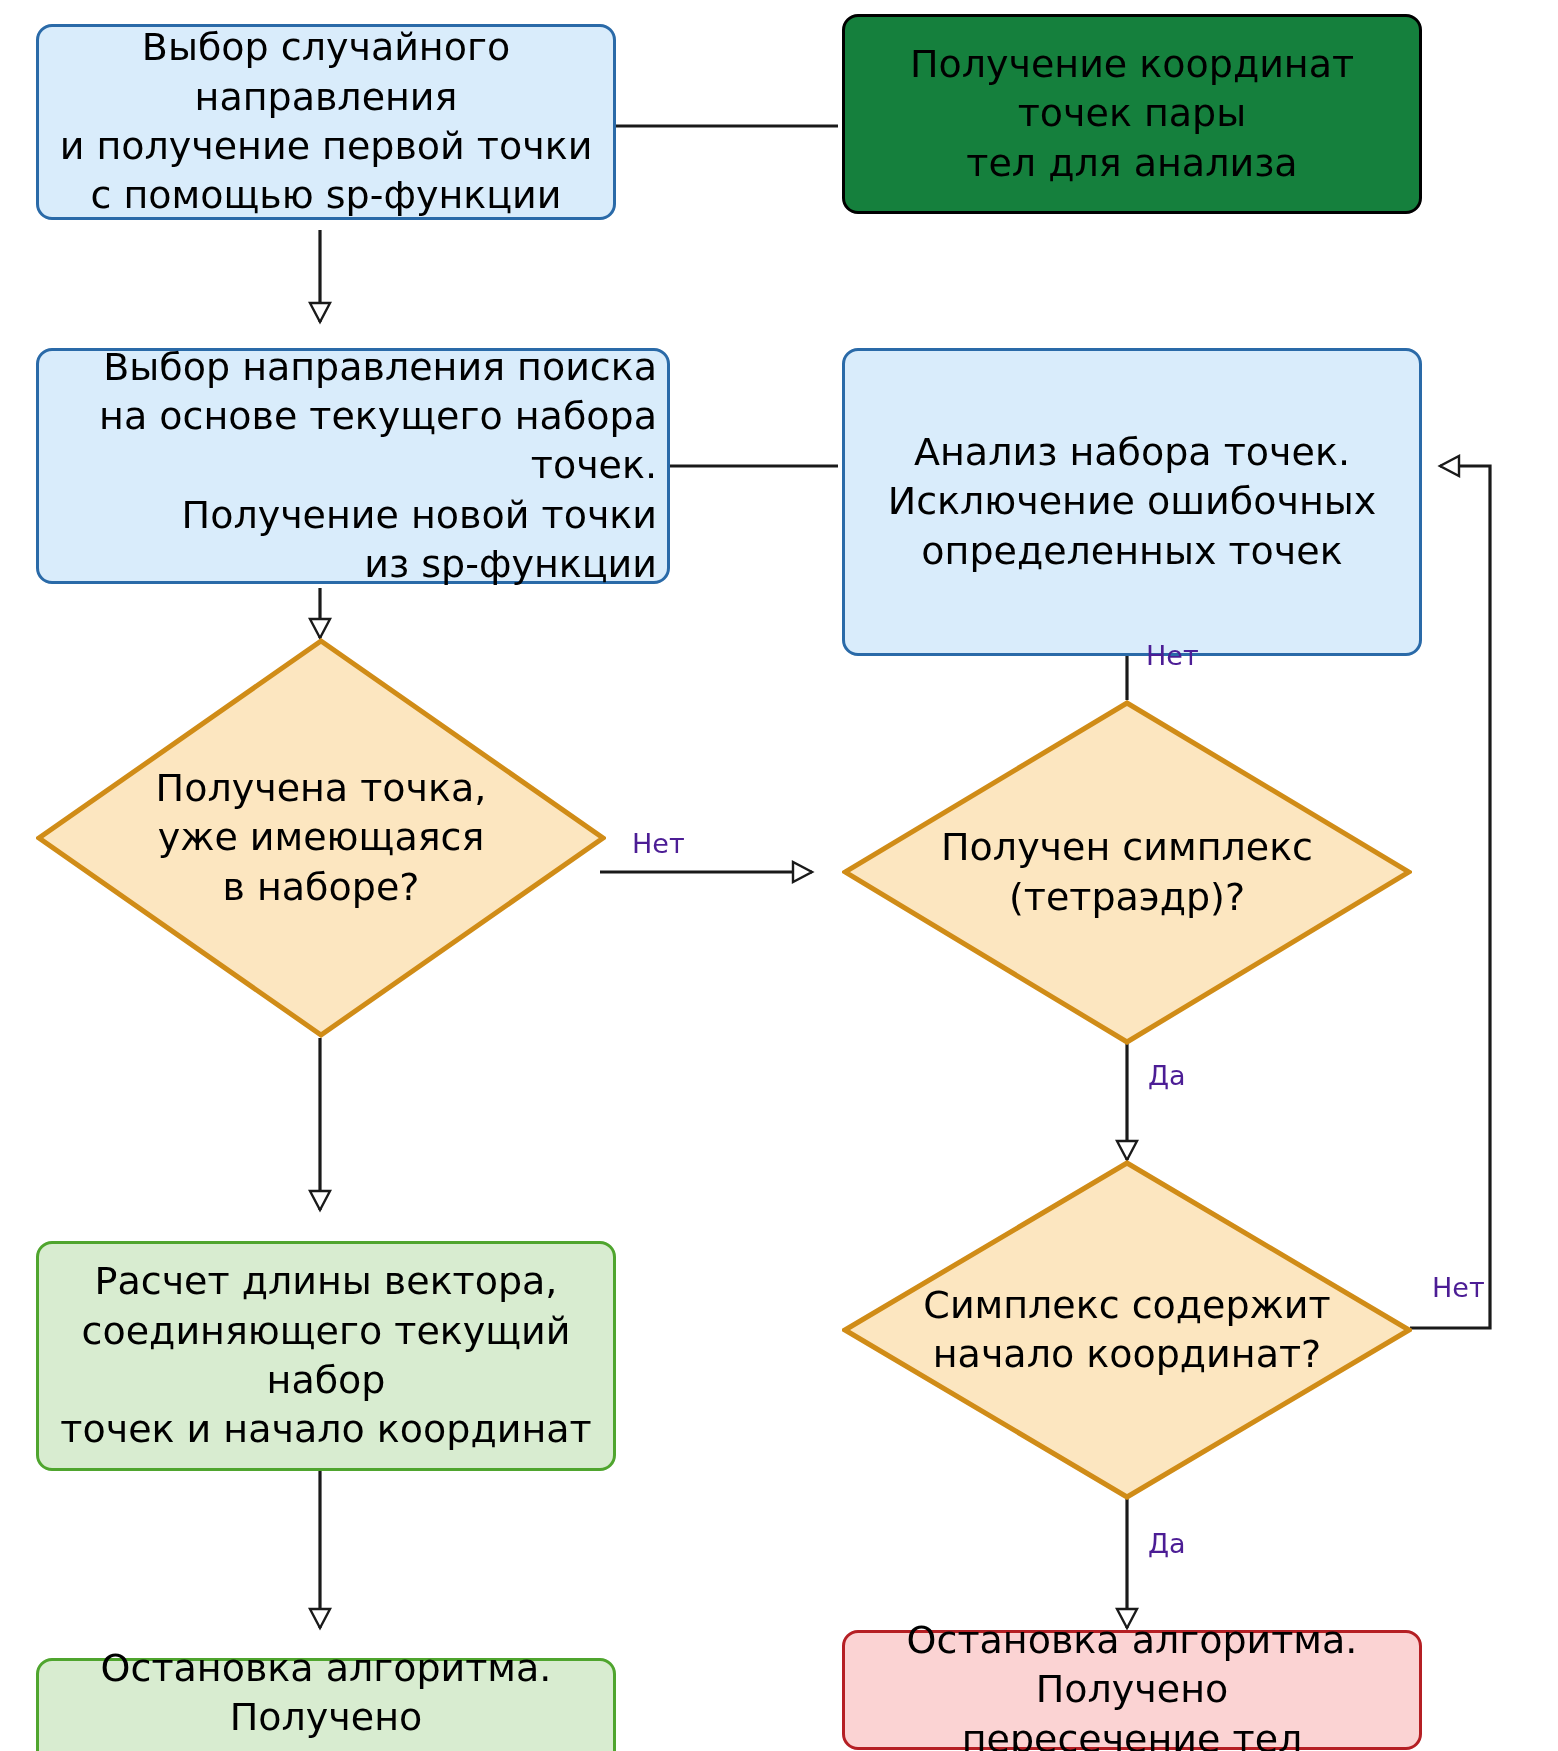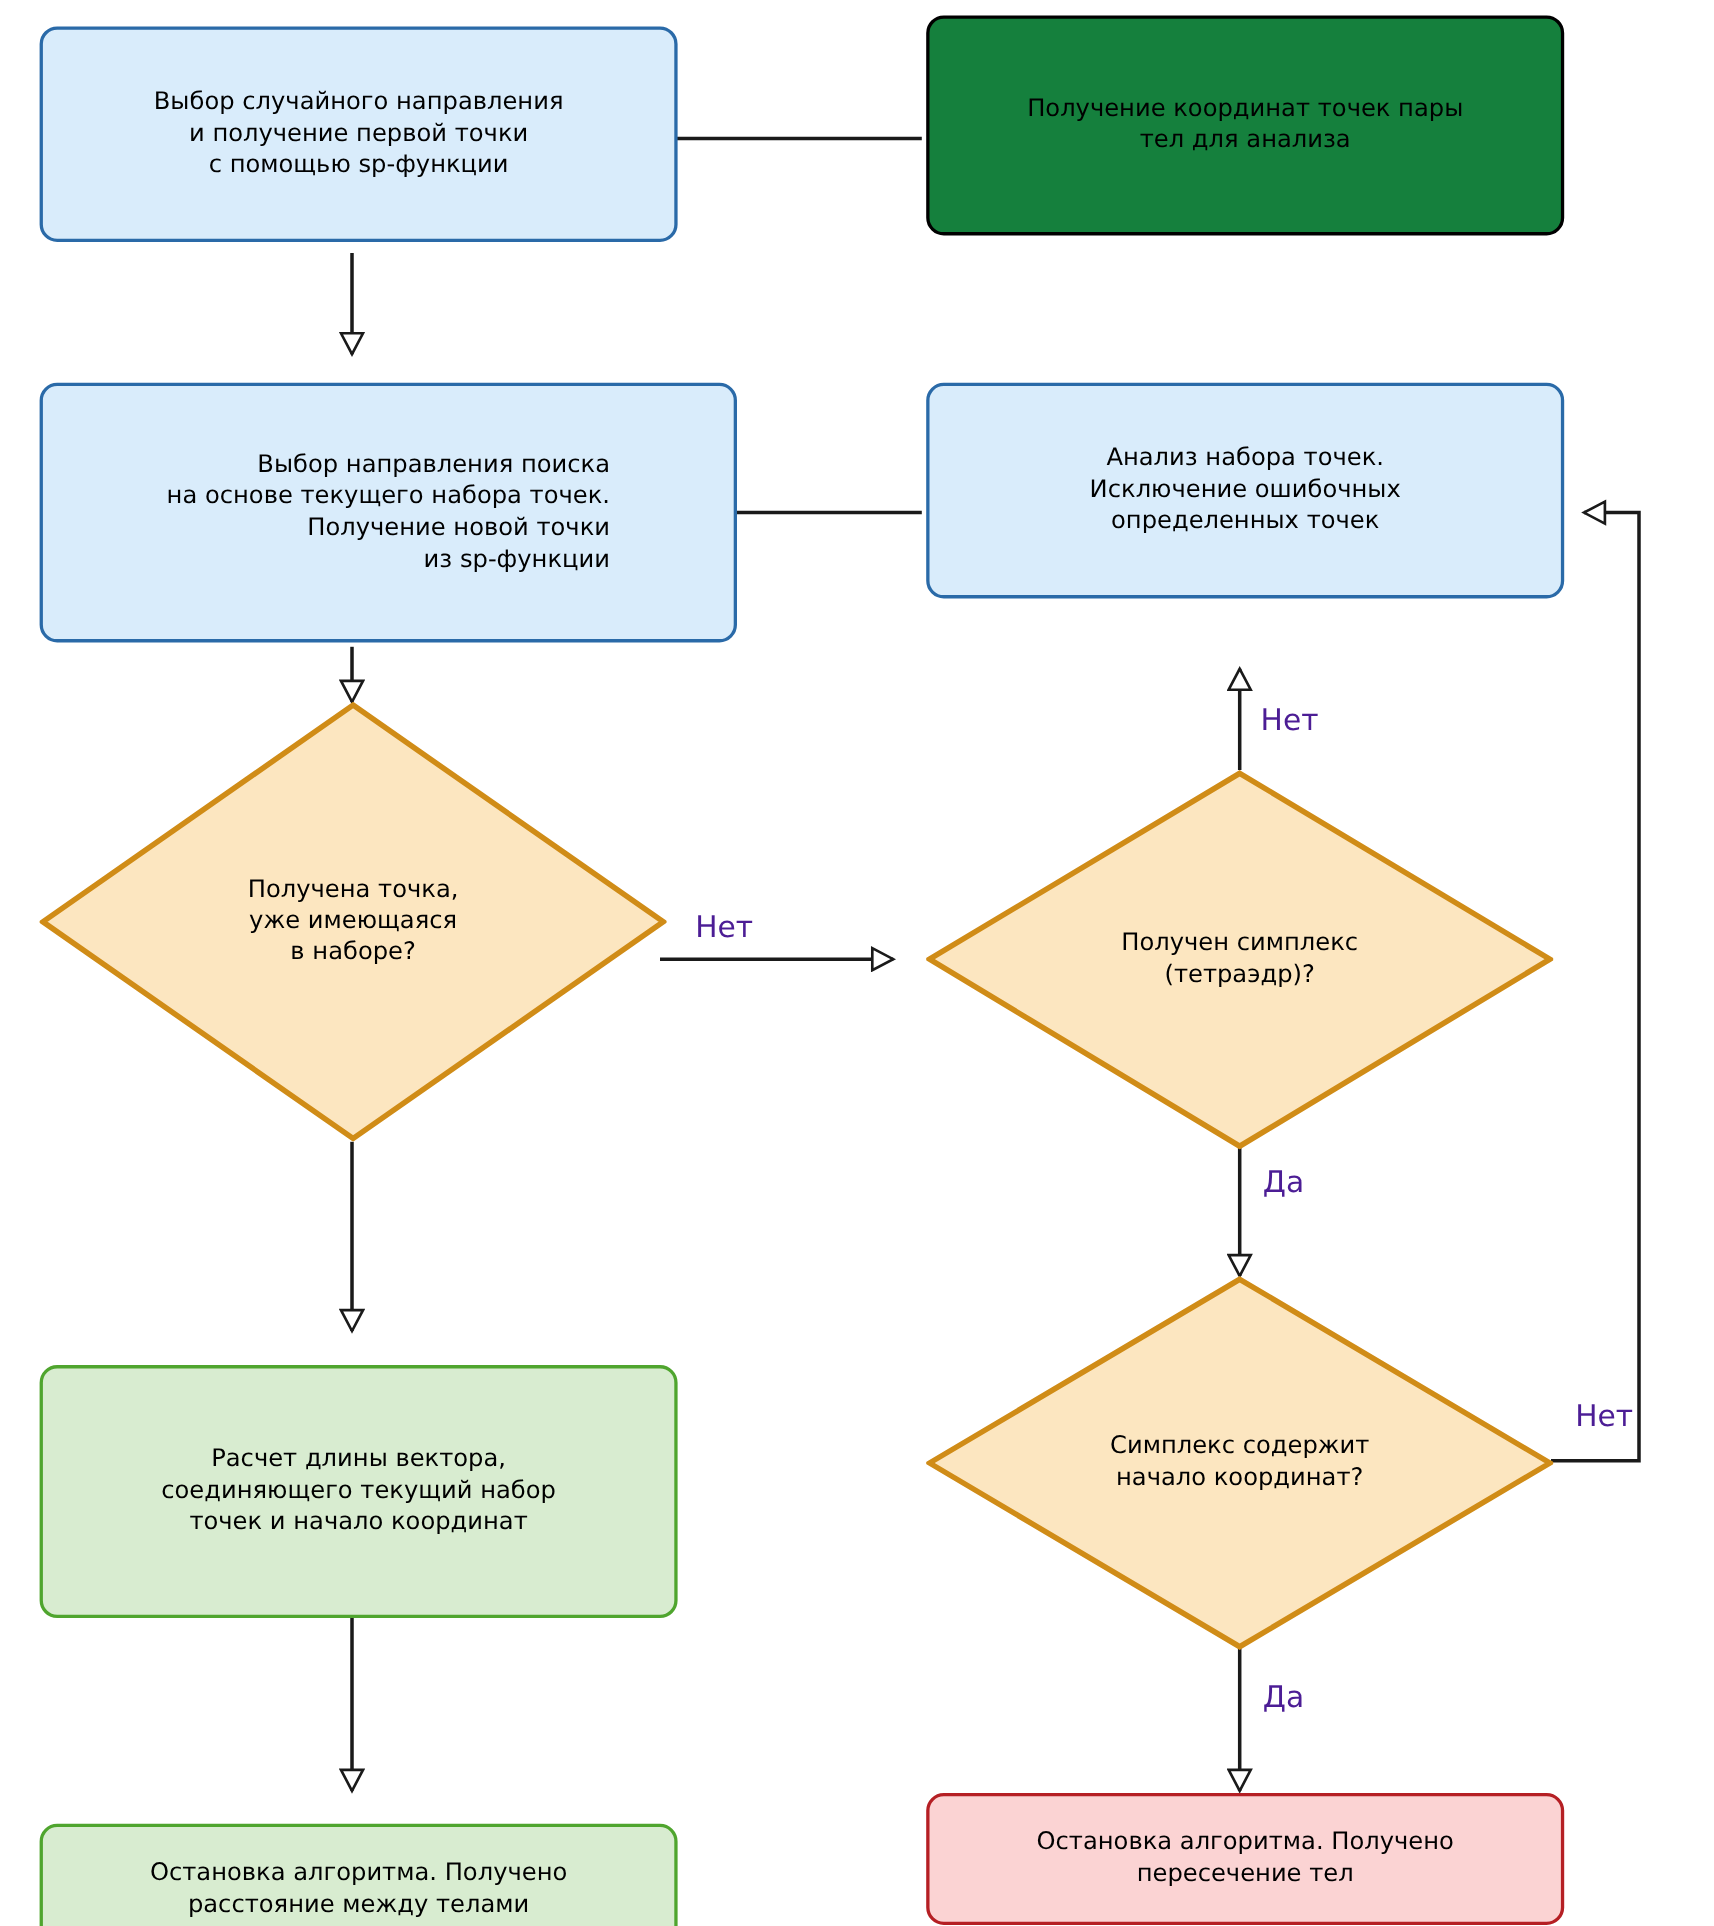--- a/index.html
+++ b/index.html
@@ -72,21 +72,21 @@
     left: 0;
     top: 0;
     width: 100%;
     height: 100%;
     z-index: 0;
   }
   .diamond .label {
     position: relative;
     z-index: 1;
   }
-  .fs28 { font-size: 22px; }
+  .fs28 { font-size: 38px; }
   .edge-label {
     position: absolute;
     font-size: 27px;
     color: #4c1d95;
     z-index: 4;
     white-space: nowrap;
   }
 </style>
 </head>
 <body>
@@ -143,21 +143,21 @@
 с помощью sp-функции</div>
   </div>
 
   <div class="node box blue" style="left:36px; top:348px; width:634px; height:236px;text-align:right;">
     <div class="label fs28">Выбор направления поиска
 на основе текущего набора точек.
 Получение новой точки
 из sp-функции</div>
   </div>
 
-  <div class="node box blue" style="left:842px; top:348px; width:580px; height:196px;">
+  <div class="node box blue" style="left:842px; top:348px; width:580px; height:308px;">
     <div class="label fs28">Анализ набора точек.
 Исключение ошибочных
 определенных точек</div>
   </div>
 
   <div class="node diamond" style="left:36px; top:638px; width:570px; height:400px;">
     <svg class="dshape" viewBox="0 0 570 400" preserveAspectRatio="none">
       <polygon points="285,3 567,200 285,397 3,200" fill="#fce6c0" stroke="#d08c17" stroke-width="5"></polygon>
     </svg>
     <div class="label fs28">Получена точка,

